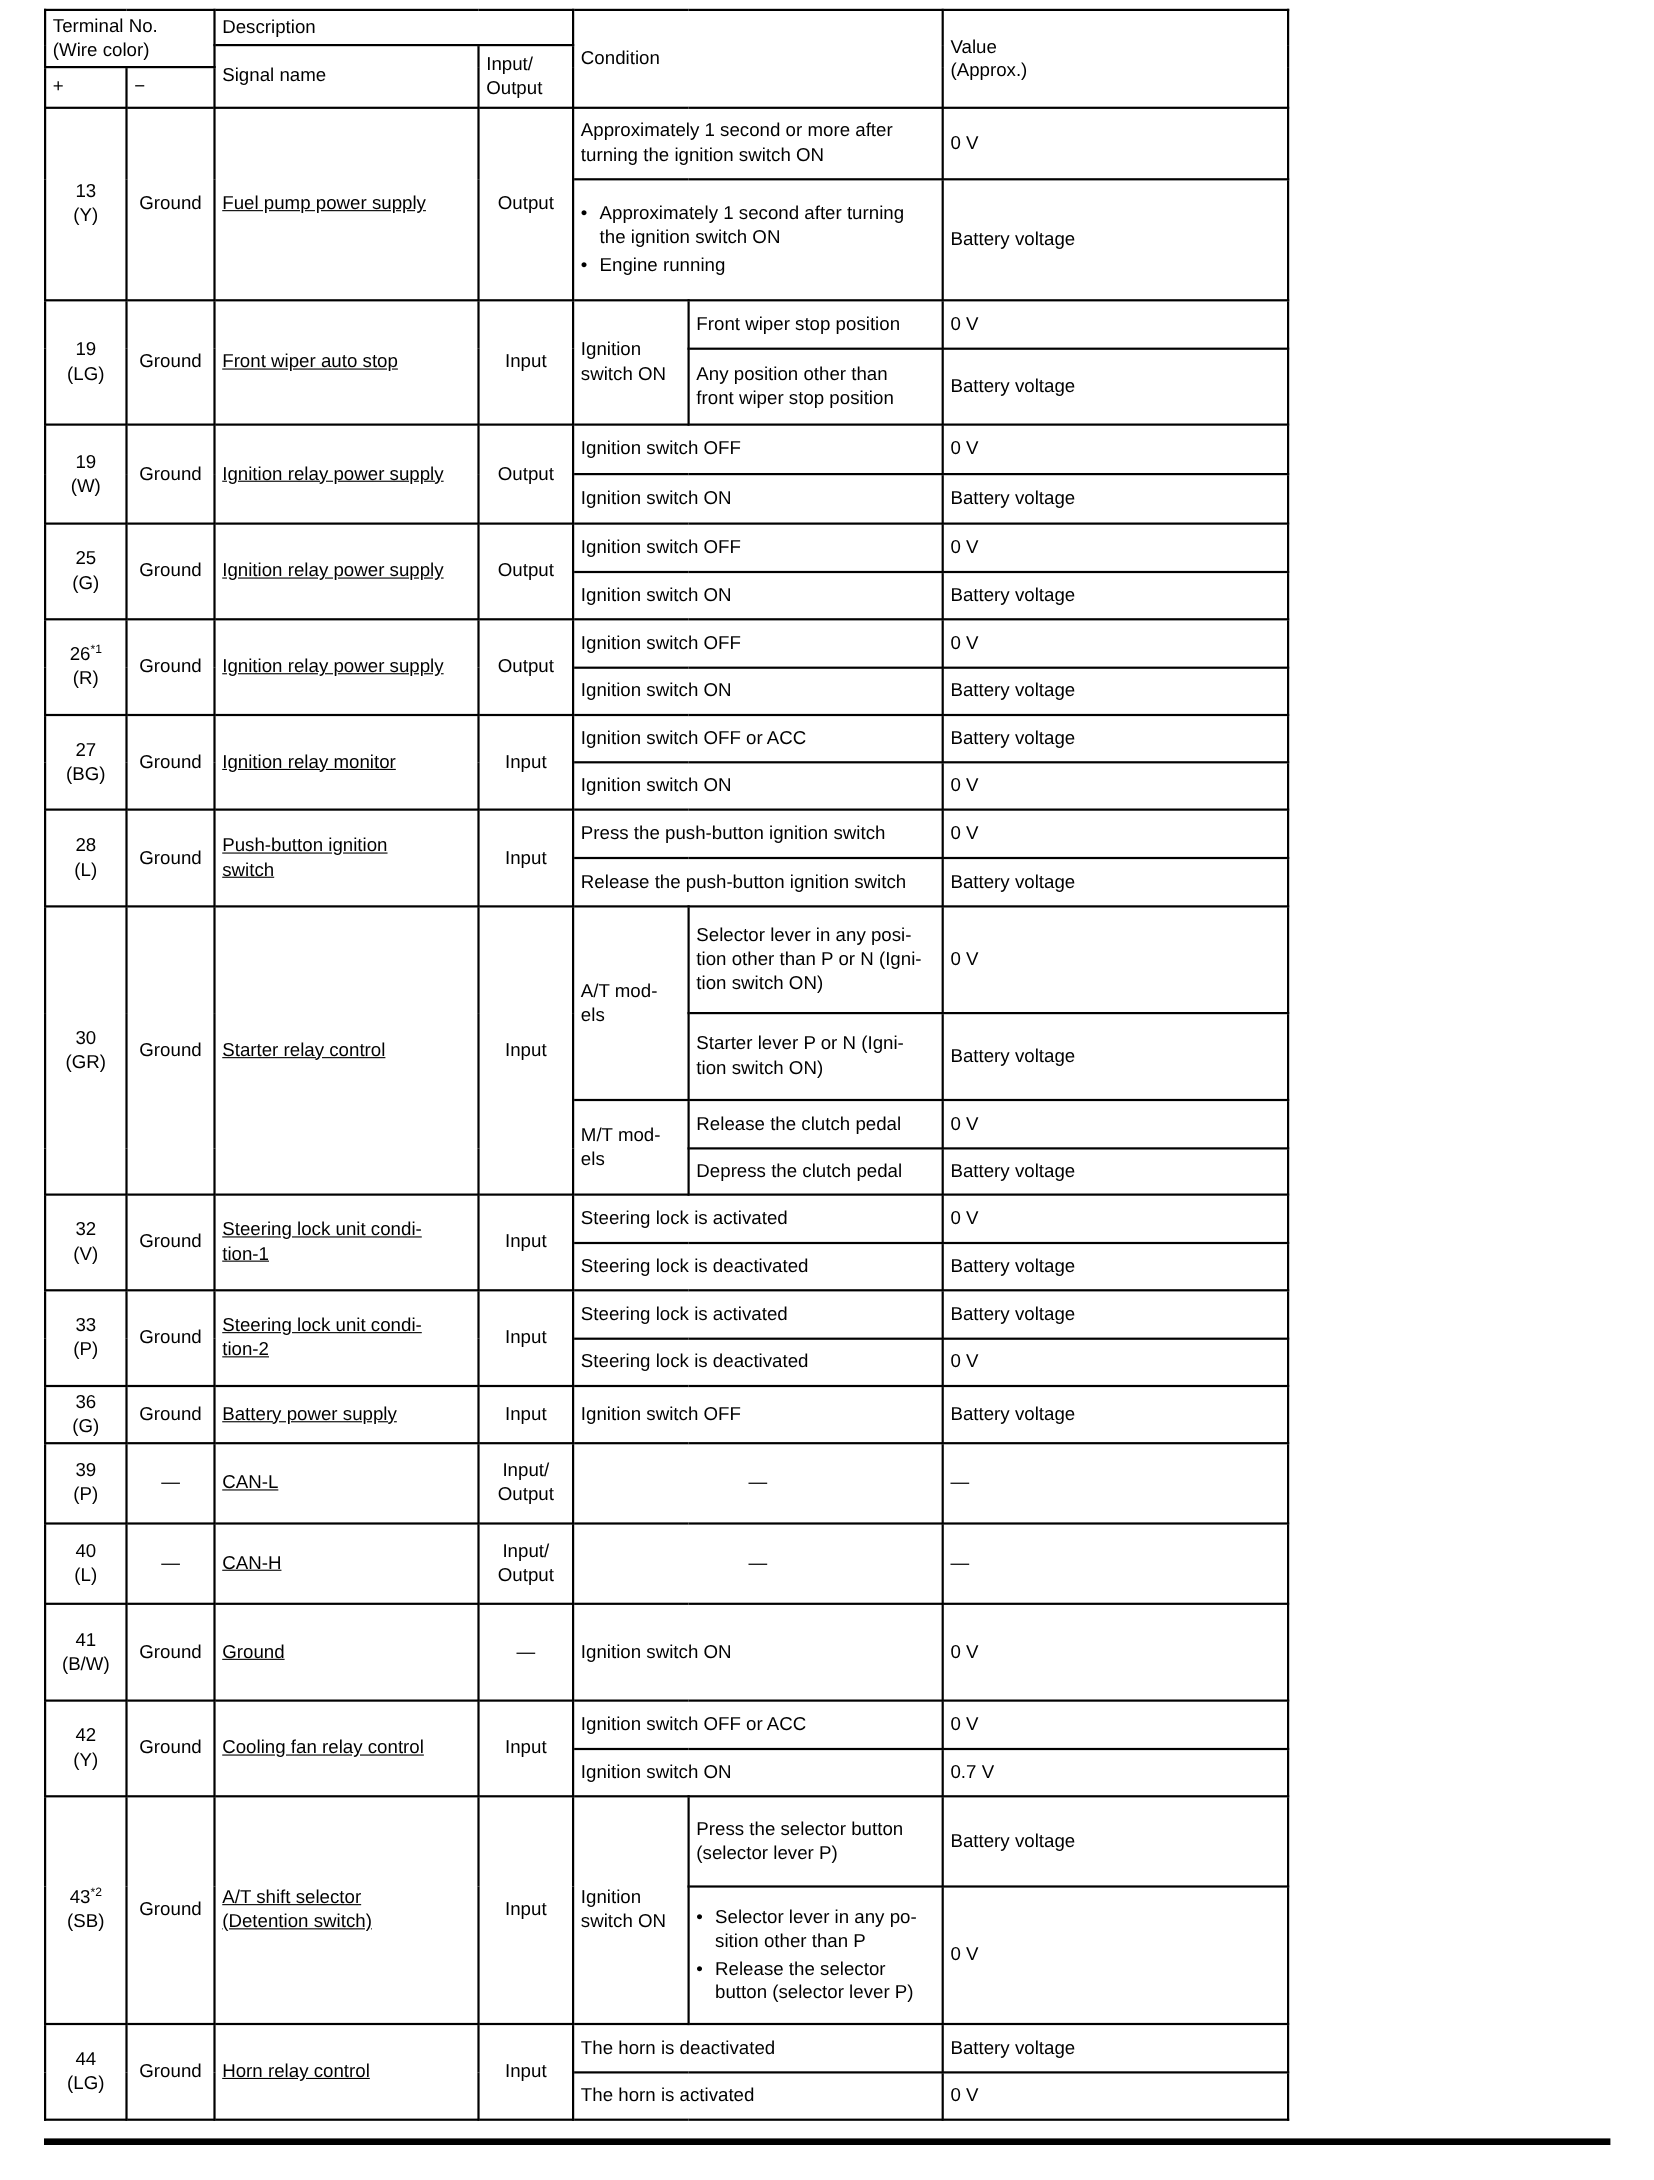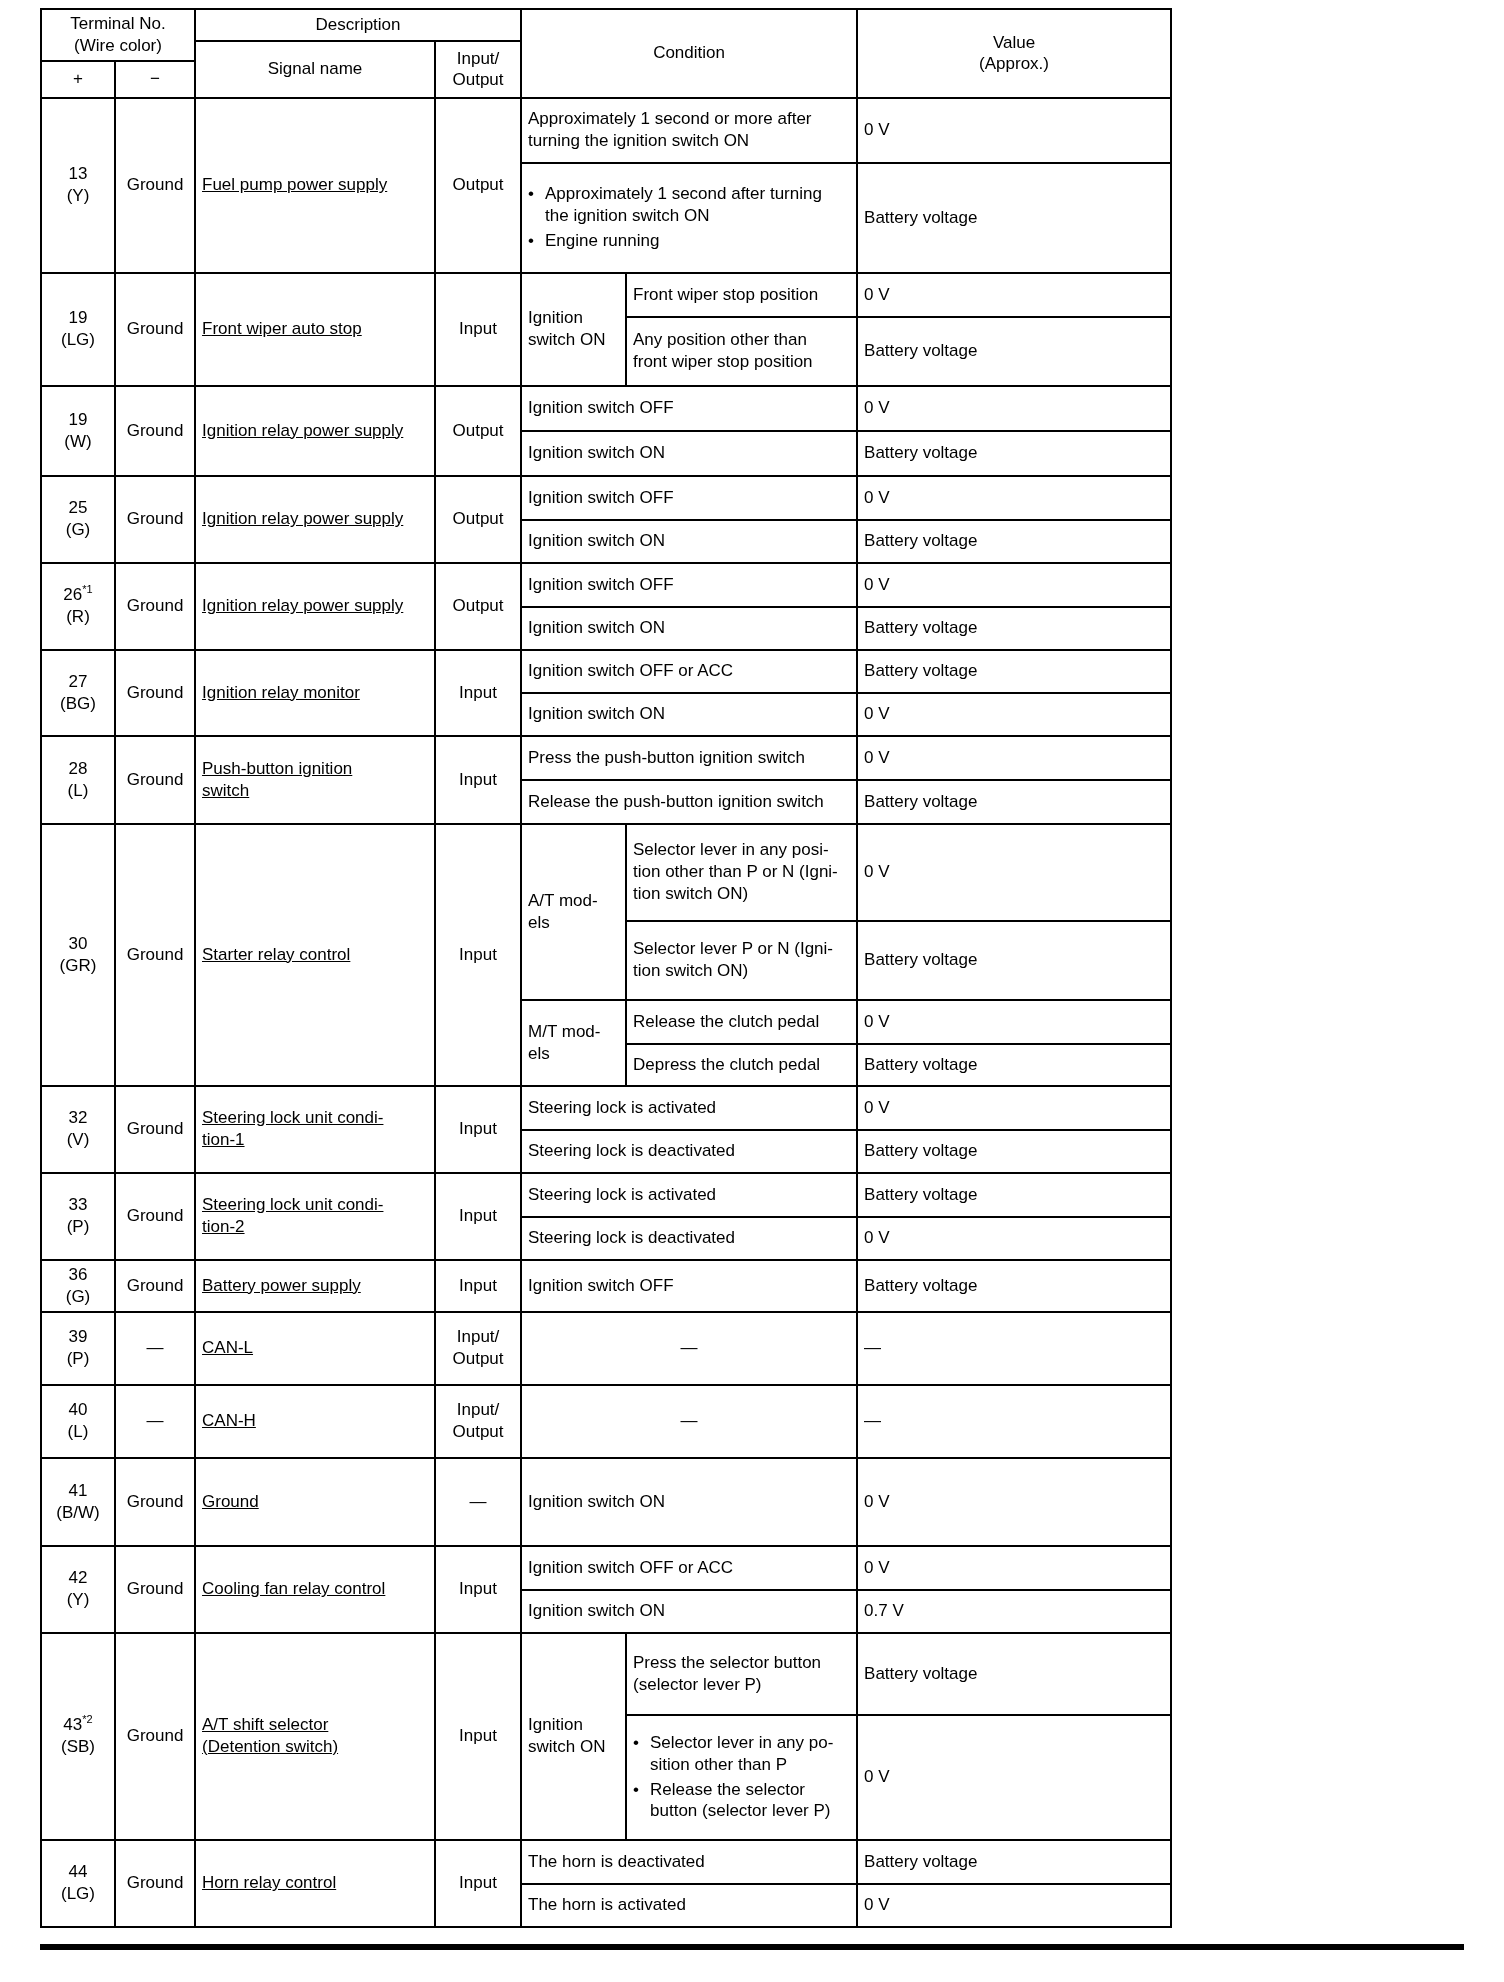--- a/index.html
+++ b/index.html
@@ -11,21 +11,21 @@
   }
   table.tbl {
     position: absolute; left: 40px; top: 8px; width: 1130px;
     border-collapse: collapse; table-layout: fixed;
   }
   .tbl td, .tbl th {
     border: 2px solid #000;
     font-size: 17px; font-weight: 400; line-height: 1.28;
     vertical-align: middle; padding: 3px 6px; overflow: hidden;
   }
-  .tbl th { text-align: center; }
+  .tbl th { text-align: left; }
   .pre { white-space: pre-line; }
   .term, .gnd, .io { text-align: center; padding: 3px 2px; }
   .term sup { font-size: 11px; line-height: 0; }
   .sig { padding: 3px 8px; text-decoration: underline; }
   .cond { padding: 4px 6px; }
   .ctr { text-align: center; }
   .val { text-align: left; padding: 3px 4px; }
   .bl { display: flex; flex-direction: column; gap: 3px; }
   .bli { display: flex; align-items: flex-start; }
   .bm { flex: 0 0 17px; }
@@ -206,21 +206,21 @@
       <td class="sig pre" rowspan="4">Starter relay control</td>
       <td class="io pre" rowspan="4">Input</td>
       <td class="cond pre" rowspan="2">A/T mod-
 els</td>
       <td class="cond pre">Selector lever in any posi-
 tion other than P or N (Igni-
 tion switch ON)</td>
       <td class="val">0 V</td>
     </tr>
     <tr style="height:79px">
-      <td class="cond pre">Selector lever P or N (Igni-
+      <td class="cond pre">Starter lever P or N (Igni-
 tion switch ON)</td>
       <td class="val">Battery voltage</td>
     </tr>
     <tr style="height:44px">
       <td class="cond pre" rowspan="2">M/T mod-
 els</td>
       <td class="cond pre">Release the clutch pedal</td>
       <td class="val">0 V</td>
     </tr>
     <tr style="height:42px">

